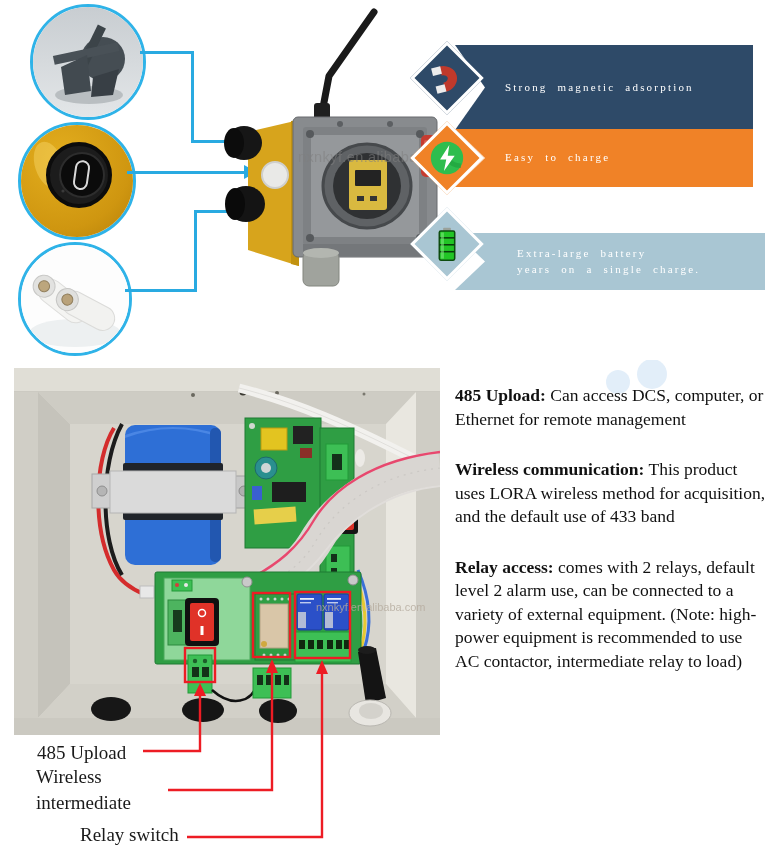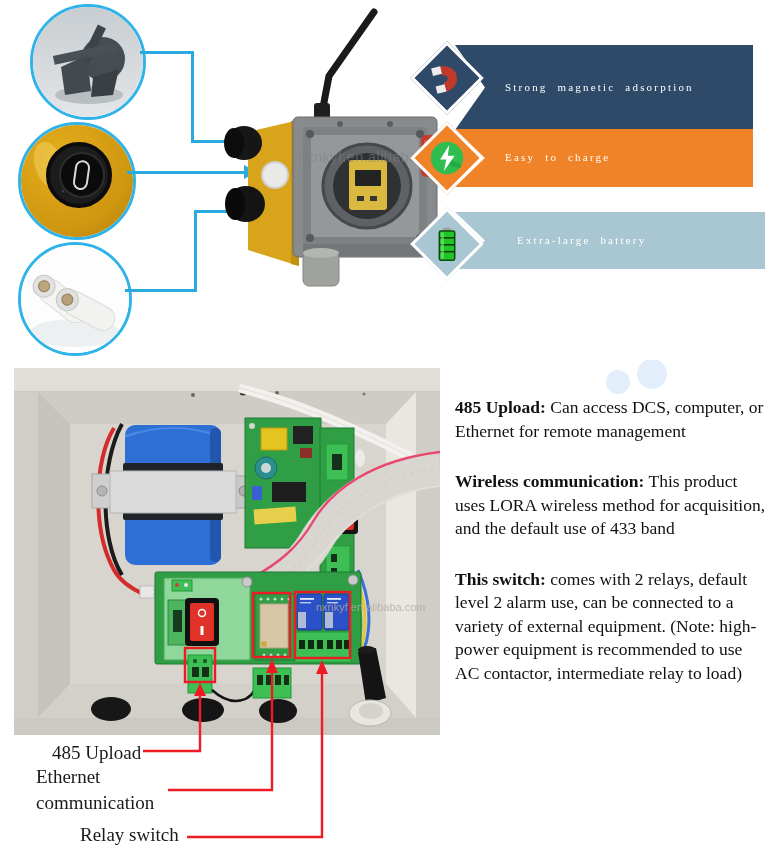--- a/index.html
+++ b/index.html
@@ -26,21 +26,21 @@
   .bar-lblue{background:#a9c6d3;}
   .diamond{position:absolute;width:52px;height:52px;transform:rotate(45deg);
            border:3px solid #ffffff;box-sizing:border-box;display:flex;align-items:center;justify-content:center;}
   .diamond .icon{transform:rotate(-45deg);width:40px;height:40px;}
 
   
   .wmark{position:absolute;font-family:"Liberation Sans",sans-serif;font-size:14.5px;
          color:rgba(128,128,128,0.55);letter-spacing:.4px;}
 
   
-  .paras{position:absolute;left:455px;top:396px;width:313px;font-size:17.5px;line-height:23.5px;color:#111;}
+  .paras{position:absolute;left:455px;top:384px;width:313px;font-size:17.5px;line-height:23.5px;color:#111;}
   .paras p{margin:0 0 27px 0;}
   .paras b{font-weight:bold;}
   .plabel{position:absolute;font-size:19px;line-height:26px;color:#1a1a1a;}
 
   svg text{font-family:"Liberation Sans",sans-serif;}
 </style>
 </head>
 <body>
 
 <div class="page">
@@ -194,24 +194,25 @@
     </div>
   </div>
   <div class="diamond bar-orange" style="left:421px;top:132px;">
     <svg class="icon" viewBox="0 0 52 52">
       <circle cx="26" cy="26" r="21" fill="#2ebd4e"></circle>
       <path d="M 26 26 a 21 21 0 0 0 18 10" stroke="#1d9c3a" stroke-width="6" fill="none" opacity="0.6"></path>
       <polygon points="29,9 17,28 25,28 22,43 36,23 27,23" fill="#ffffff"></polygon>
     </svg>
   </div>
 
-  <div class="banner bar-lblue" style="top:212px;height:57px;padding-left:12px;">
+  <div class="banner bar-lblue" style="top:233px;height:57px;padding-left:12px;">
     <div class="chev"></div>
     <div class="txt">
       <div>Extra-large battery</div>
+      <div>years on a single charge.</div>
     </div>
   </div>
   <div class="diamond bar-lblue" style="left:421px;top:218px;">
     <svg class="icon" viewBox="0 0 52 52">
       <rect x="21" y="5" width="10" height="5" rx="1" fill="#9aa19a"></rect>
       <rect x="16" y="9" width="20" height="38" rx="2" fill="#22c526" stroke="#0d4d10" stroke-width="2"></rect>
       <line x1="16" y1="18" x2="36" y2="18" stroke="#0a3d0c" stroke-width="2"></line>
       <line x1="16" y1="27" x2="36" y2="27" stroke="#0a3d0c" stroke-width="2"></line>
       <line x1="16" y1="36" x2="36" y2="36" stroke="#0a3d0c" stroke-width="2"></line>
       <rect x="18" y="11" width="4" height="34" fill="#7ee87f" opacity="0.6"></rect>
@@ -394,20 +395,20 @@
     <g fill="#ed1c24">
       <polygon points="200,323 194,336 206,336"></polygon>
       <polygon points="272,299 266,313 278,313"></polygon>
       <polygon points="322,300 316,314 328,314"></polygon>
     </g>
   </svg>
 
   <div class="paras">
     <p><b>485 Upload:</b><span> Can access DCS, computer, or Ethernet for remote management</span></p>
     <p><b>Wireless communication:</b><span> This product uses LORA wireless method for acquisition, and the default use of 433 band</span></p>
-    <p><b>This switch:</b><span> comes with 2 relays, default level 2 alarm use, can be connected to a variety of external equipment. (Note: high-power equipment is recommended to use AC contactor, intermediate relay to load)</span></p>
-  </div>
-
-  <div class="plabel" style="left:37px;top:740px;margin-left:15px;">485 Upload</div>
-  <div class="plabel" style="left:36px;top:764px;width:135px;">Ethernet communication</div>
+    <p><b>Relay access:</b><span> comes with 2 relays, default level 2 alarm use, can be connected to a variety of external equipment. (Note: high-power equipment is recommended to use AC contactor, intermediate relay to load)</span></p>
+  </div>
+
+  <div class="plabel" style="left:37px;top:740px;">485 Upload</div>
+  <div class="plabel" style="left:36px;top:764px;width:135px;">Wireless intermediate</div>
   <div class="plabel" style="left:80px;top:822px;font-family:Liberation Serif, serif;">Relay switch</div>
 
 </div>
 
 </body></html>

